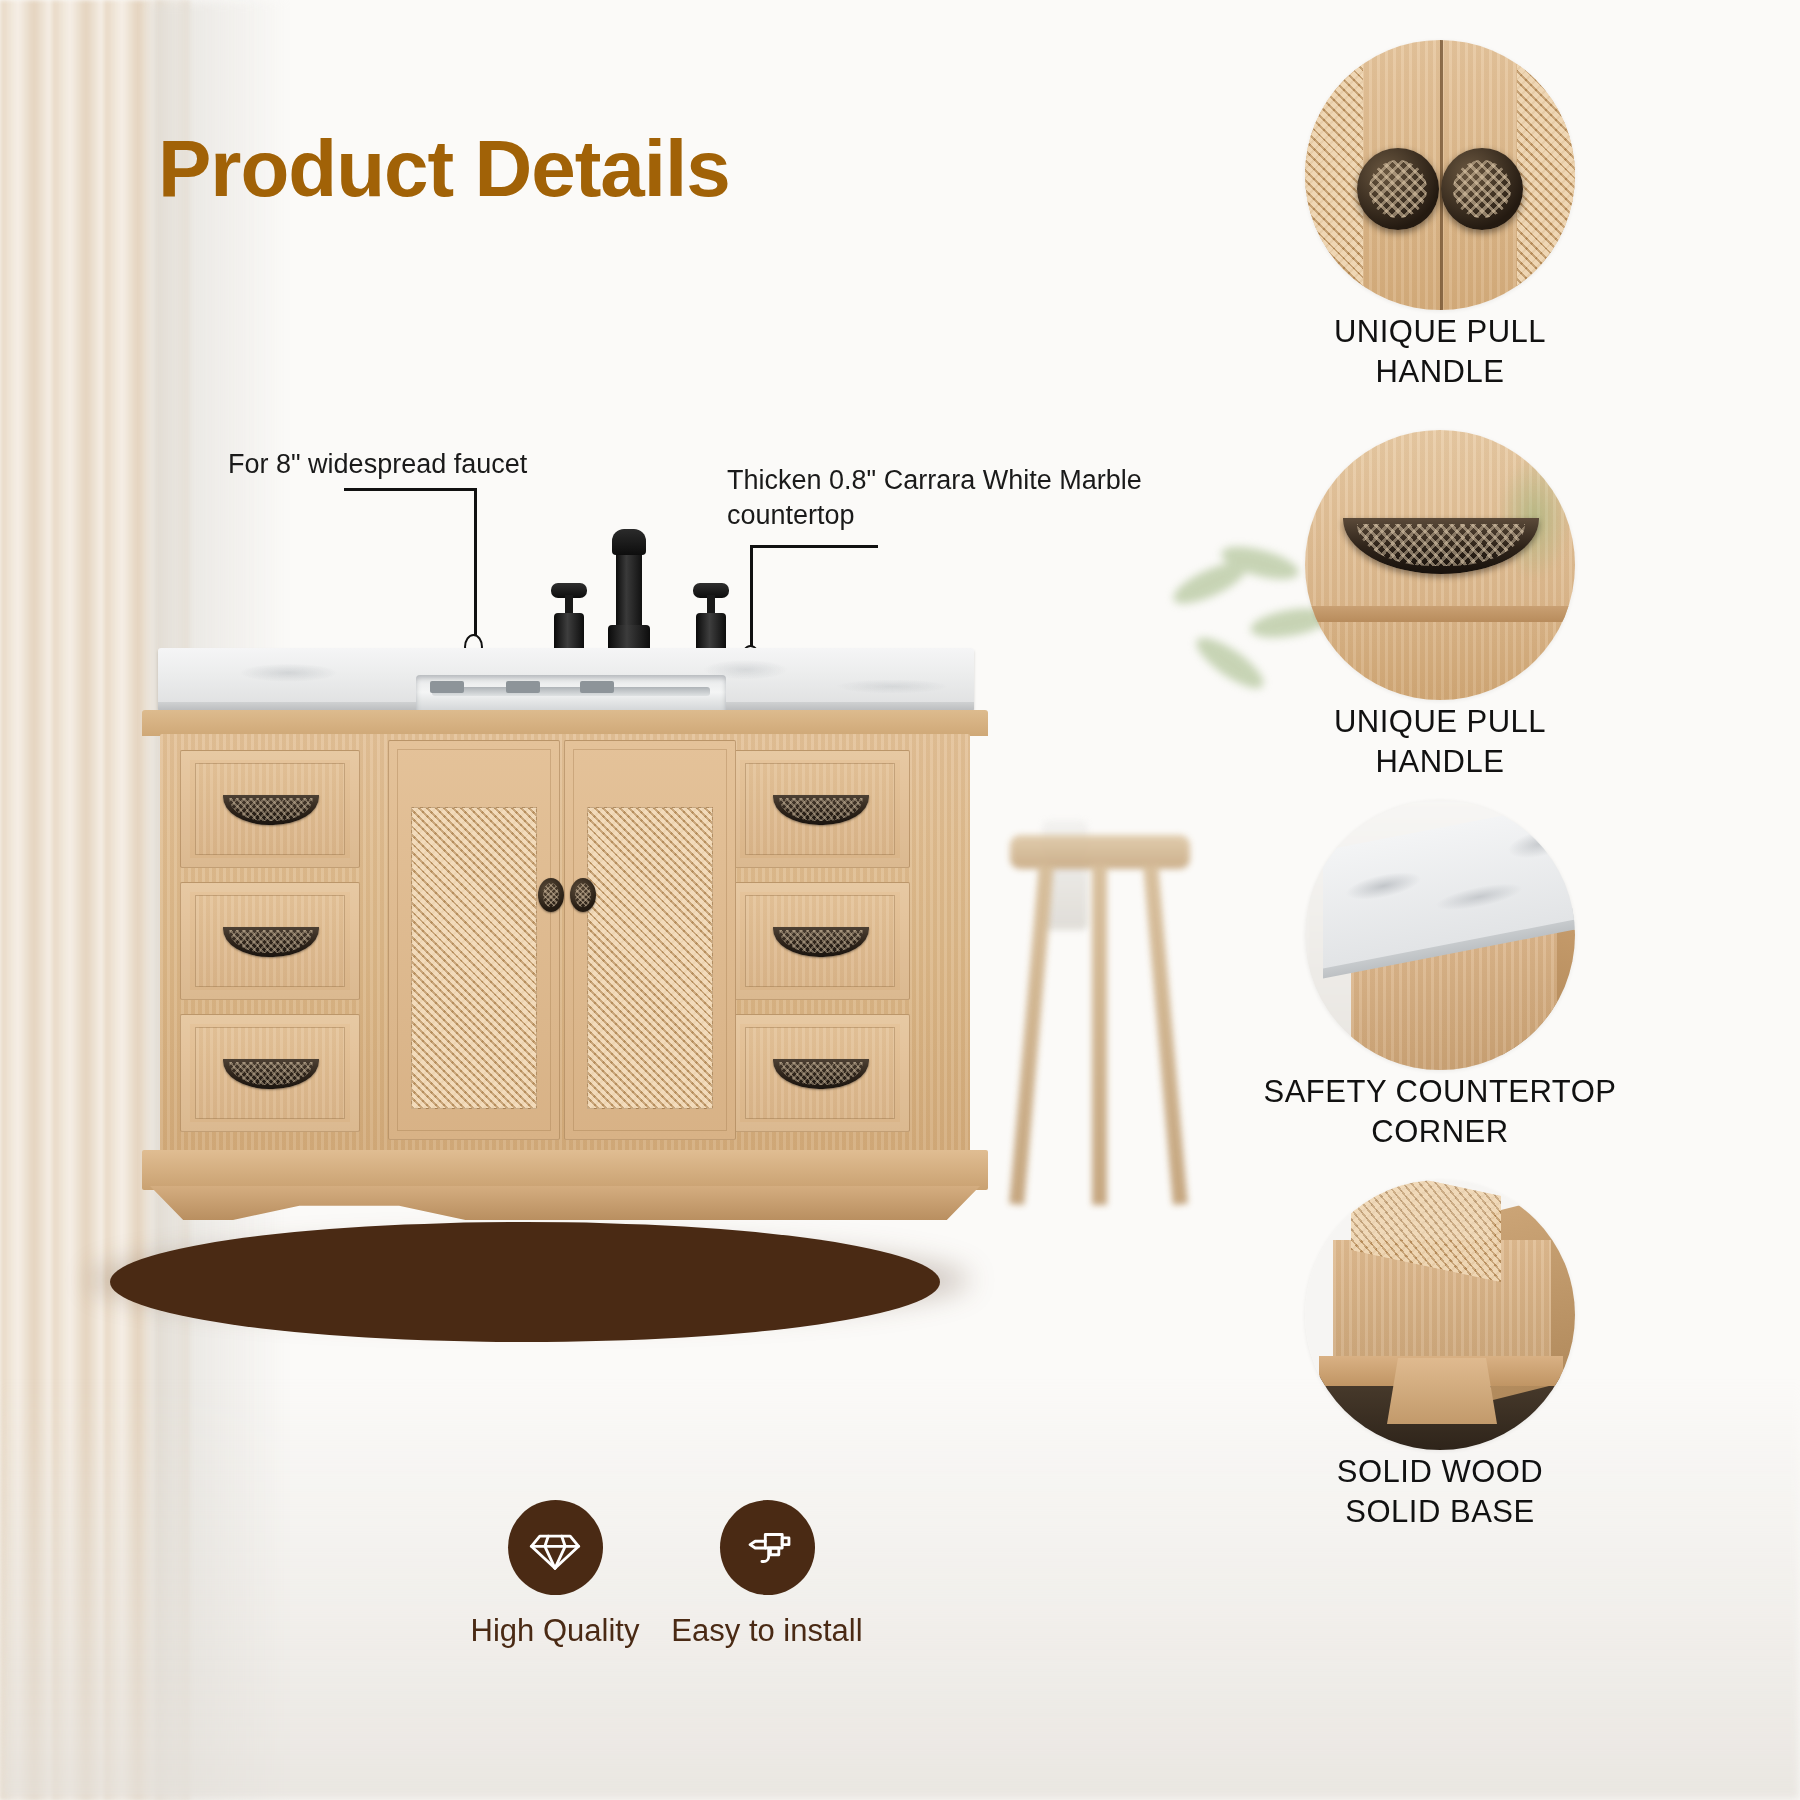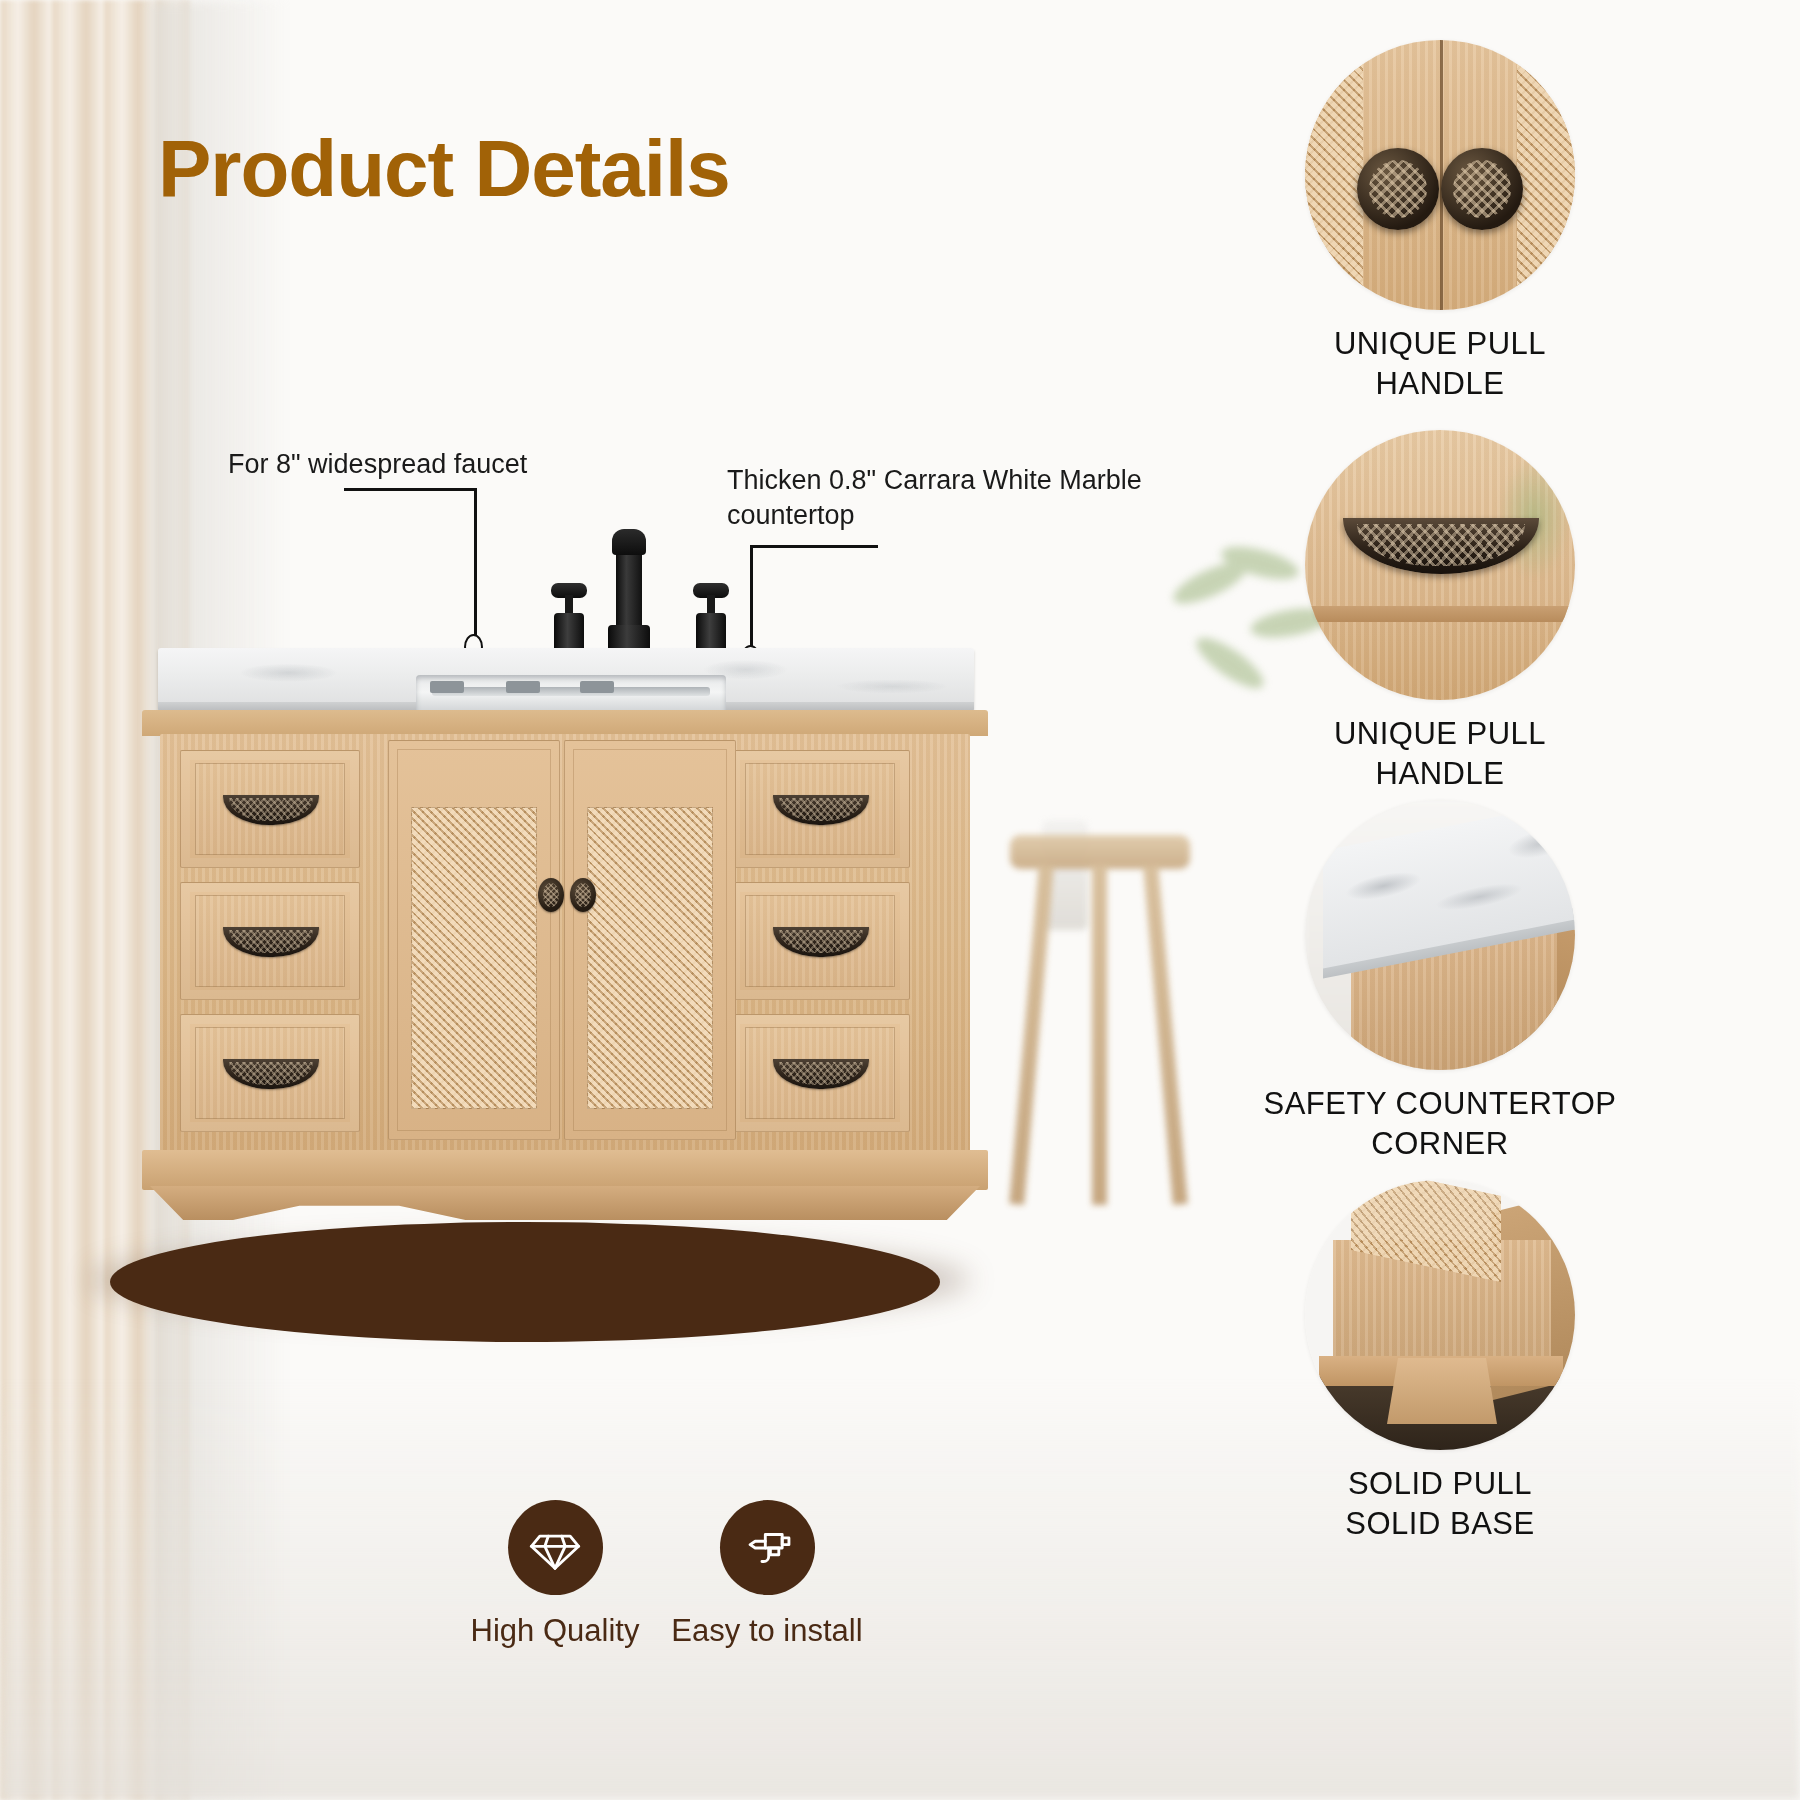--- a/index.html
+++ b/index.html
@@ -252,21 +252,21 @@
   .knob.k1{ left:418px; } .knob.k2{ left:450px; }
 
   
   .feature{ position:absolute; width:520px; text-align:center; }
   .fcircle{
     position:relative; width:270px; height:270px; margin:0 auto;
     border-radius:50%; overflow:hidden;
     box-shadow:0 1px 4px rgba(0,0,0,.07);
   }
   .fcaption{
-    margin-top:14px; font-size:31px; color:#111; line-height:1.30;
+    margin-top:2px; font-size:31px; color:#111; line-height:1.30;
     letter-spacing:.5px;
   }
 
   
   .img-knobs{
     position:absolute; inset:0;
     background:
       repeating-linear-gradient(90deg, rgba(255,255,255,.10) 0 3px, rgba(150,110,66,.08) 3px 8px),
       linear-gradient(180deg,#e6c69e,#d5ad7c);
   }
@@ -562,21 +562,21 @@
     <div class="img-base">
       <div class="dark"></div>
       <div class="side"></div>
       <div class="box"></div>
       <div class="cane"></div>
       <div class="rail"></div>
       <div class="foot"></div>
     </div>
   </div>
   <div class="fcaption">
-    <div>SOLID PULL</div>
+    <div>SOLID WOOD</div>
     <div>SOLID BASE</div>
   </div>
 </div>
 
 <div class="bottom-row">
 
 
   <div class="bfeat bf1">
     <div class="bicon">
       <svg viewBox="0 0 64 64" fill="none" stroke="#fff" stroke-width="3.4" stroke-linecap="round" stroke-linejoin="round">

